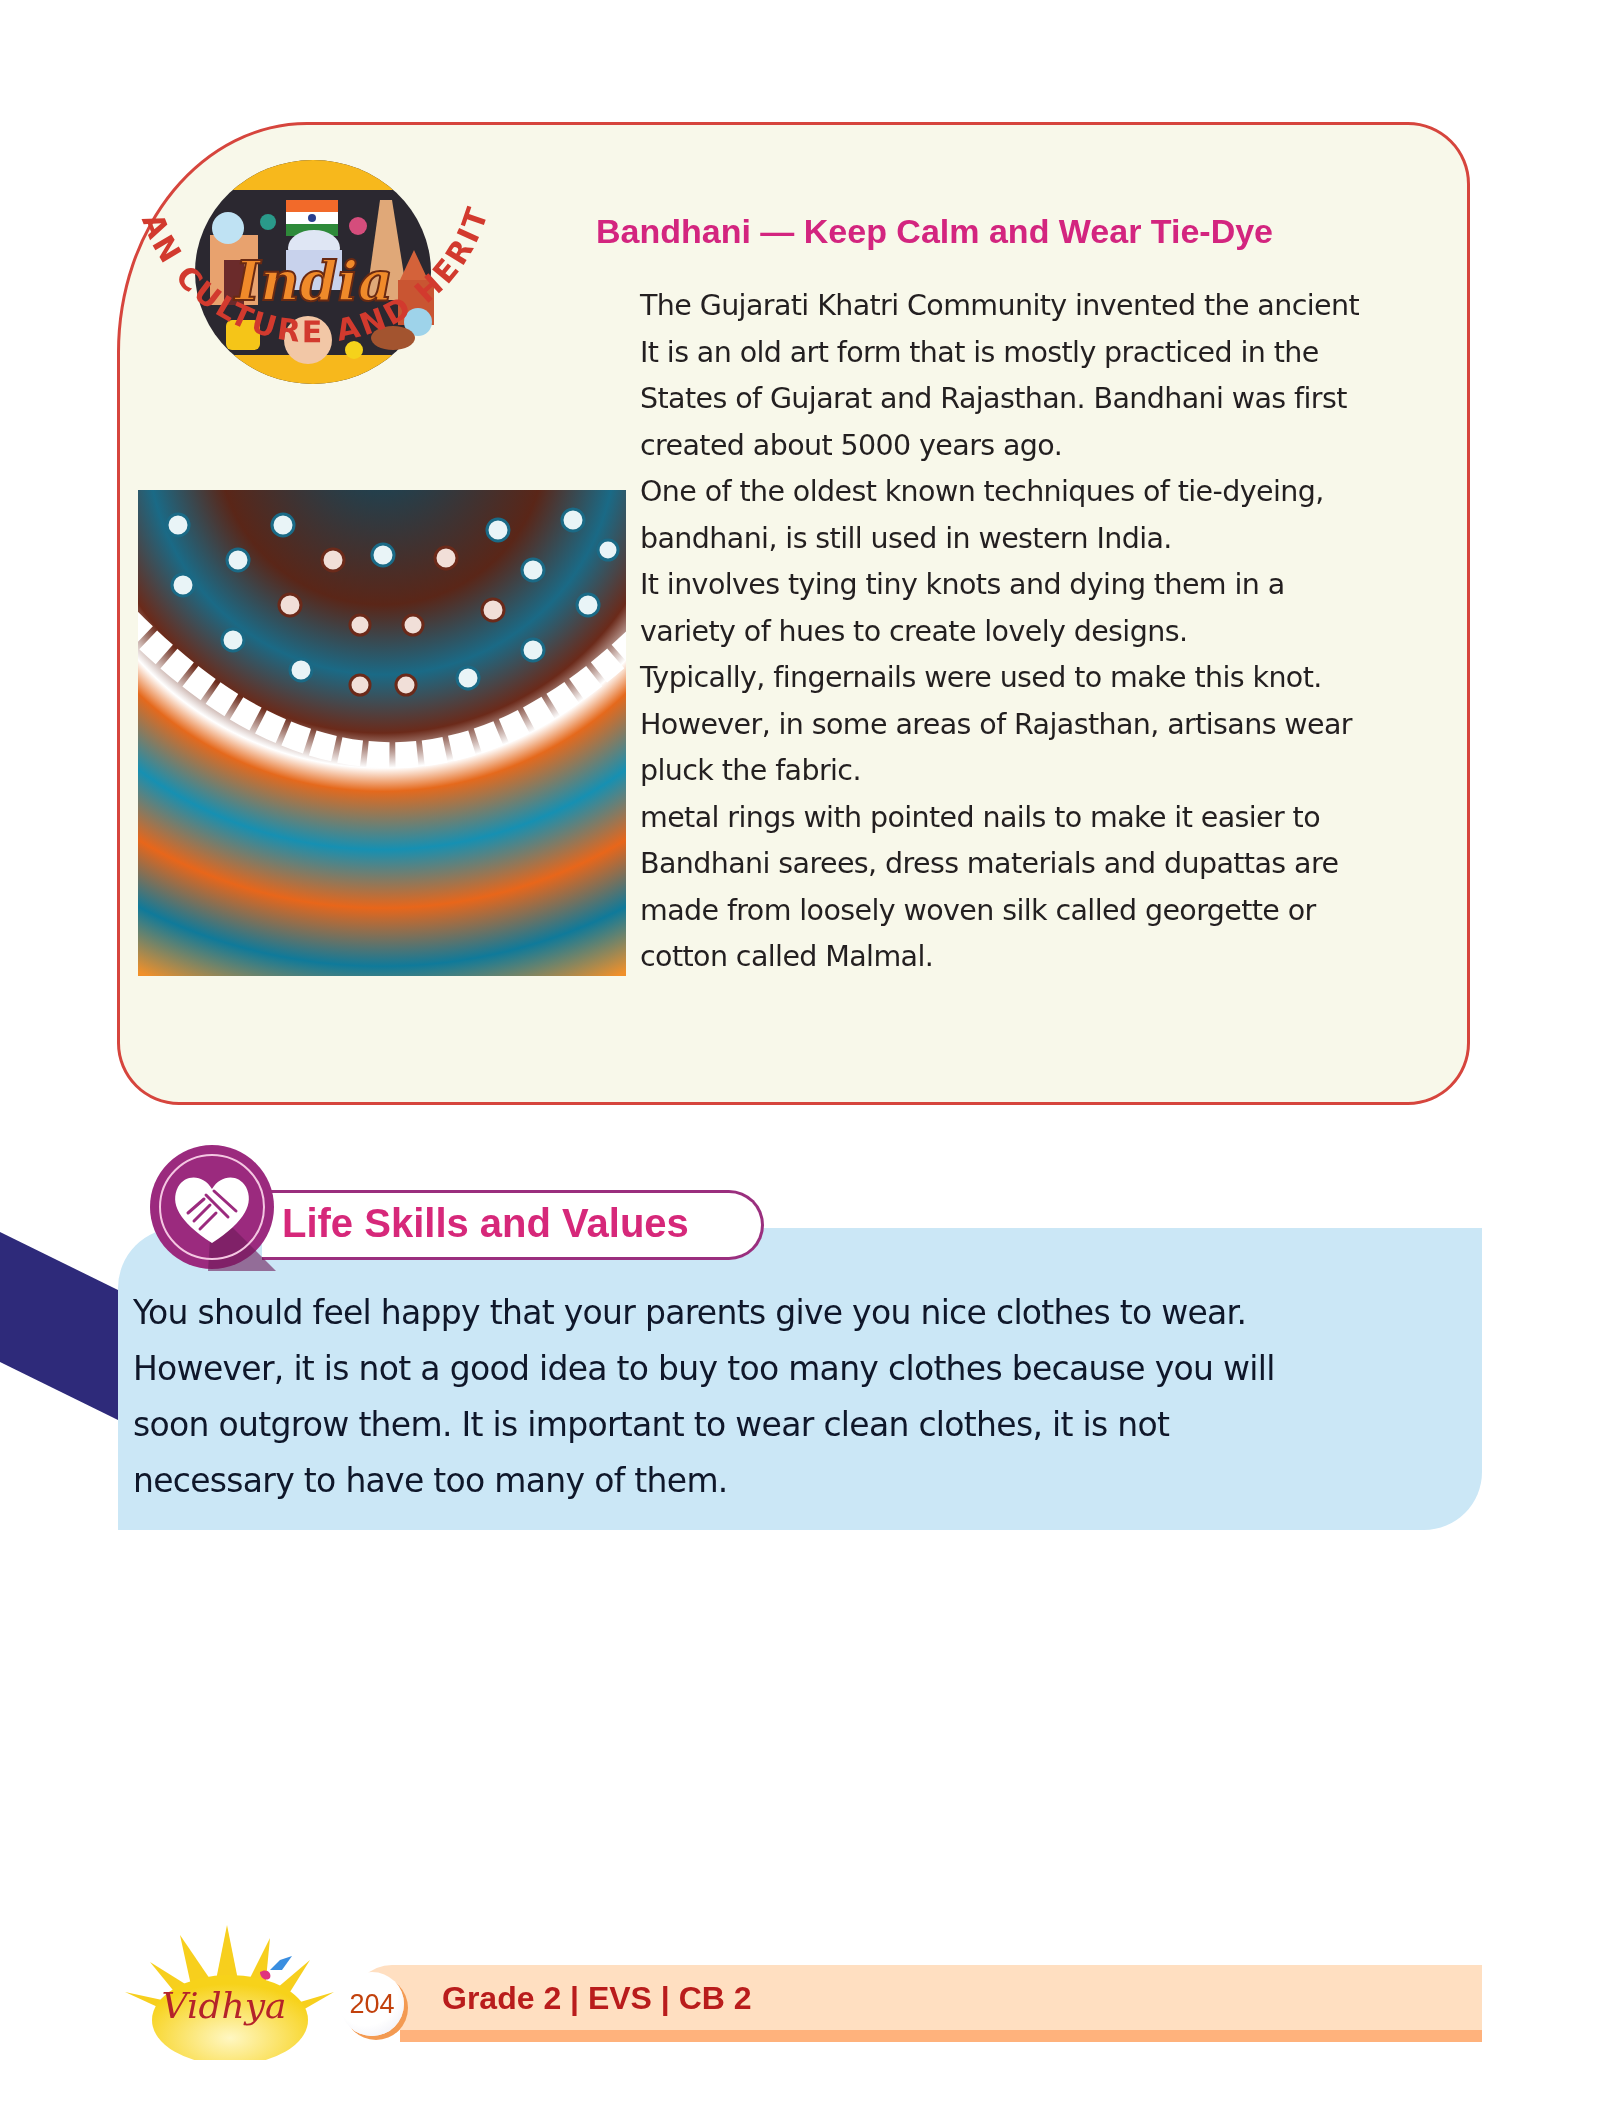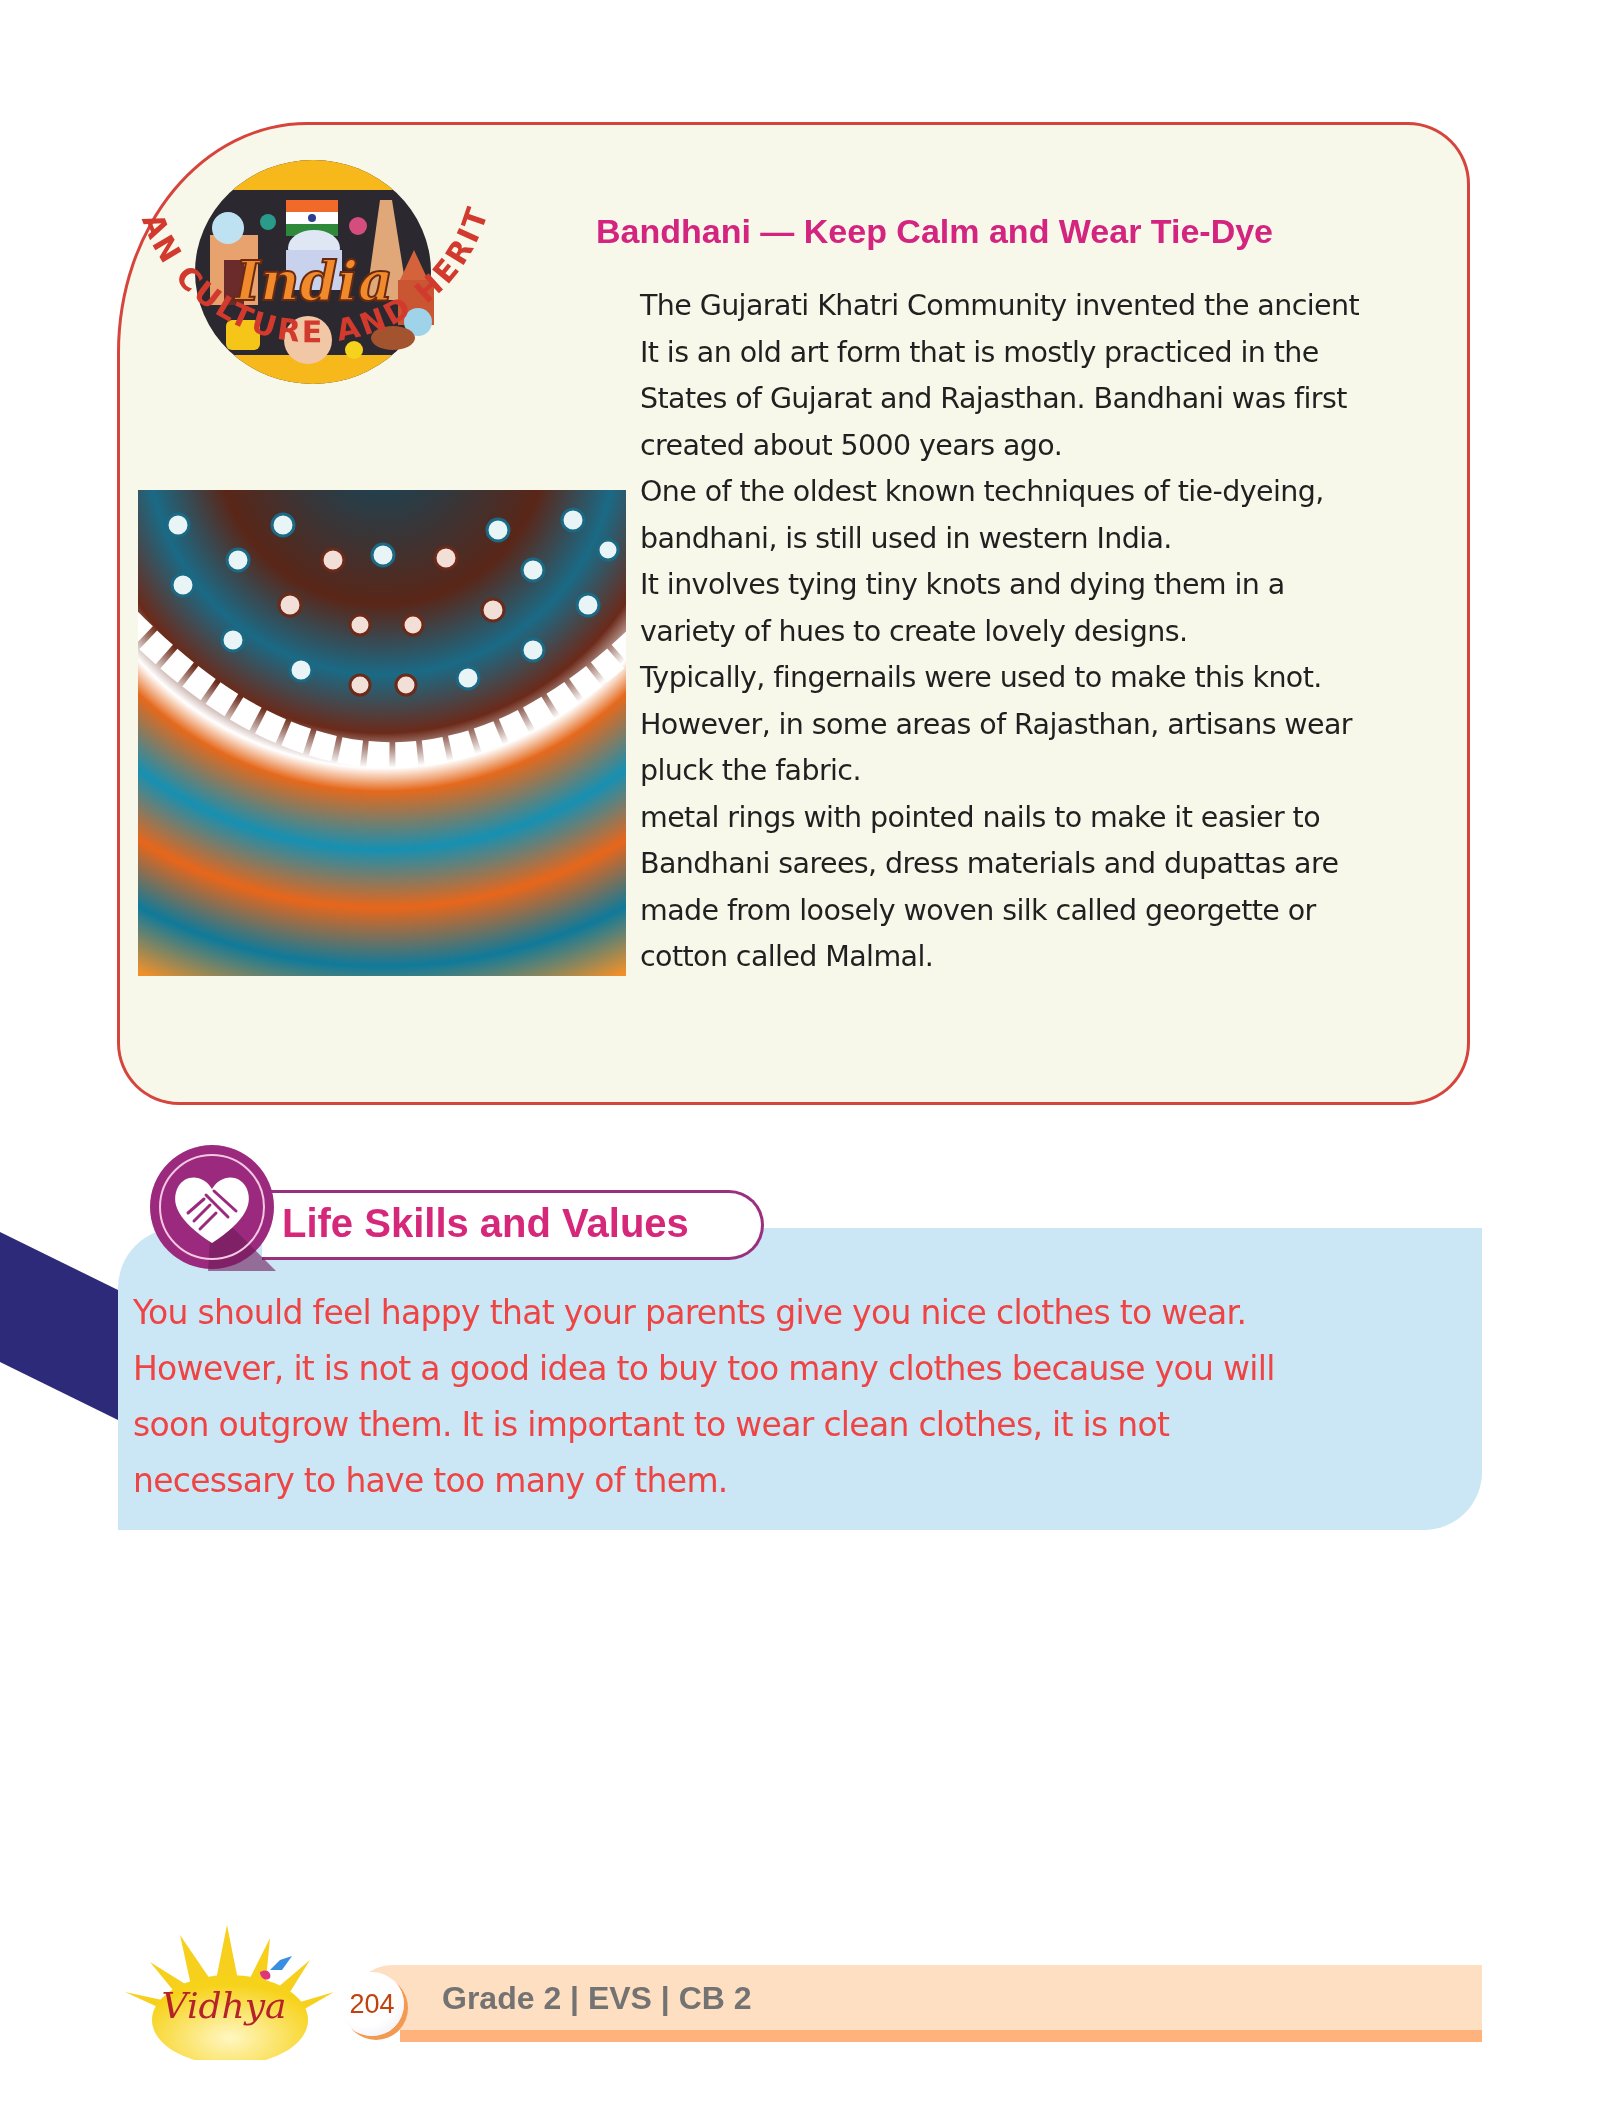--- a/index.html
+++ b/index.html
@@ -21,34 +21,34 @@
   
   .navy { position:absolute; left:0; top:0; }
   .blue-box { position:absolute; left:118px; top:1228px; width:1364px; height:302px; background:#cbe7f6;
               border-radius:60px 0 58px 0; }
   .pill { position:absolute; left:262px; top:1190px; width:502px; height:70px; border:3px solid #9a2f7e;
           border-left:none; border-radius:0 36px 36px 0; background:#fff; box-sizing:border-box; }
   .pill-text { position:absolute; left:282px; top:1201px; font-family:"Liberation Sans", sans-serif;
                font-weight:bold; font-size:40px; color:#d6287a; white-space:nowrap; }
   .heart-badge { position:absolute; left:148px; top:1143px; width:128px; height:128px; }
   .ls-body { position:absolute; left:133px; top:1285px; width:1360px; font-family:"DejaVu Sans", sans-serif;
-             font-size:33px; line-height:56px; color:#ef4444; letter-spacing:-0.7px; }
+             font-size:33px; line-height:56px; color:#0f172a; letter-spacing:-0.7px; }
   .ls-body div { white-space:nowrap; }
 
   
   .footer-band { position:absolute; left:352px; top:1965px; width:1130px; height:65px; background:#ffdfc1;
                  border-radius:40px 0 0 0; }
   .footer-stripe { position:absolute; left:400px; top:2030px; width:1082px; height:12px; background:#ffb27c; }
   .page-circle { position:absolute; left:340px; top:1972px; width:64px; height:64px; border-radius:50%;
                  background:radial-gradient(circle at 40% 35%, #ffffff 55%, #e9e9f2 100%);
                  box-shadow:4px 4px 0 #f39a52; }
   .page-num { position:absolute; left:340px; top:1972px; width:64px; height:64px; line-height:64px; text-align:center;
               font-family:"Liberation Sans", sans-serif; font-size:27px; color:#c2410c; }
   .footer-text { position:absolute; left:442px; top:1980px; font-family:"Liberation Sans", sans-serif;
-                 font-weight:bold; font-size:32px; color:#737373; white-space:nowrap; }
+                 font-weight:bold; font-size:32px; color:#b91c1c; white-space:nowrap; }
   .vidhya { position:absolute; left:120px; top:1920px; width:230px; height:140px; }
 </style>
 </head>
 <body>
 
 <div class="card"></div>
 
 <svg class="logo" viewBox="0 0 400 330">
   <defs>
     <clipPath id="disc">

